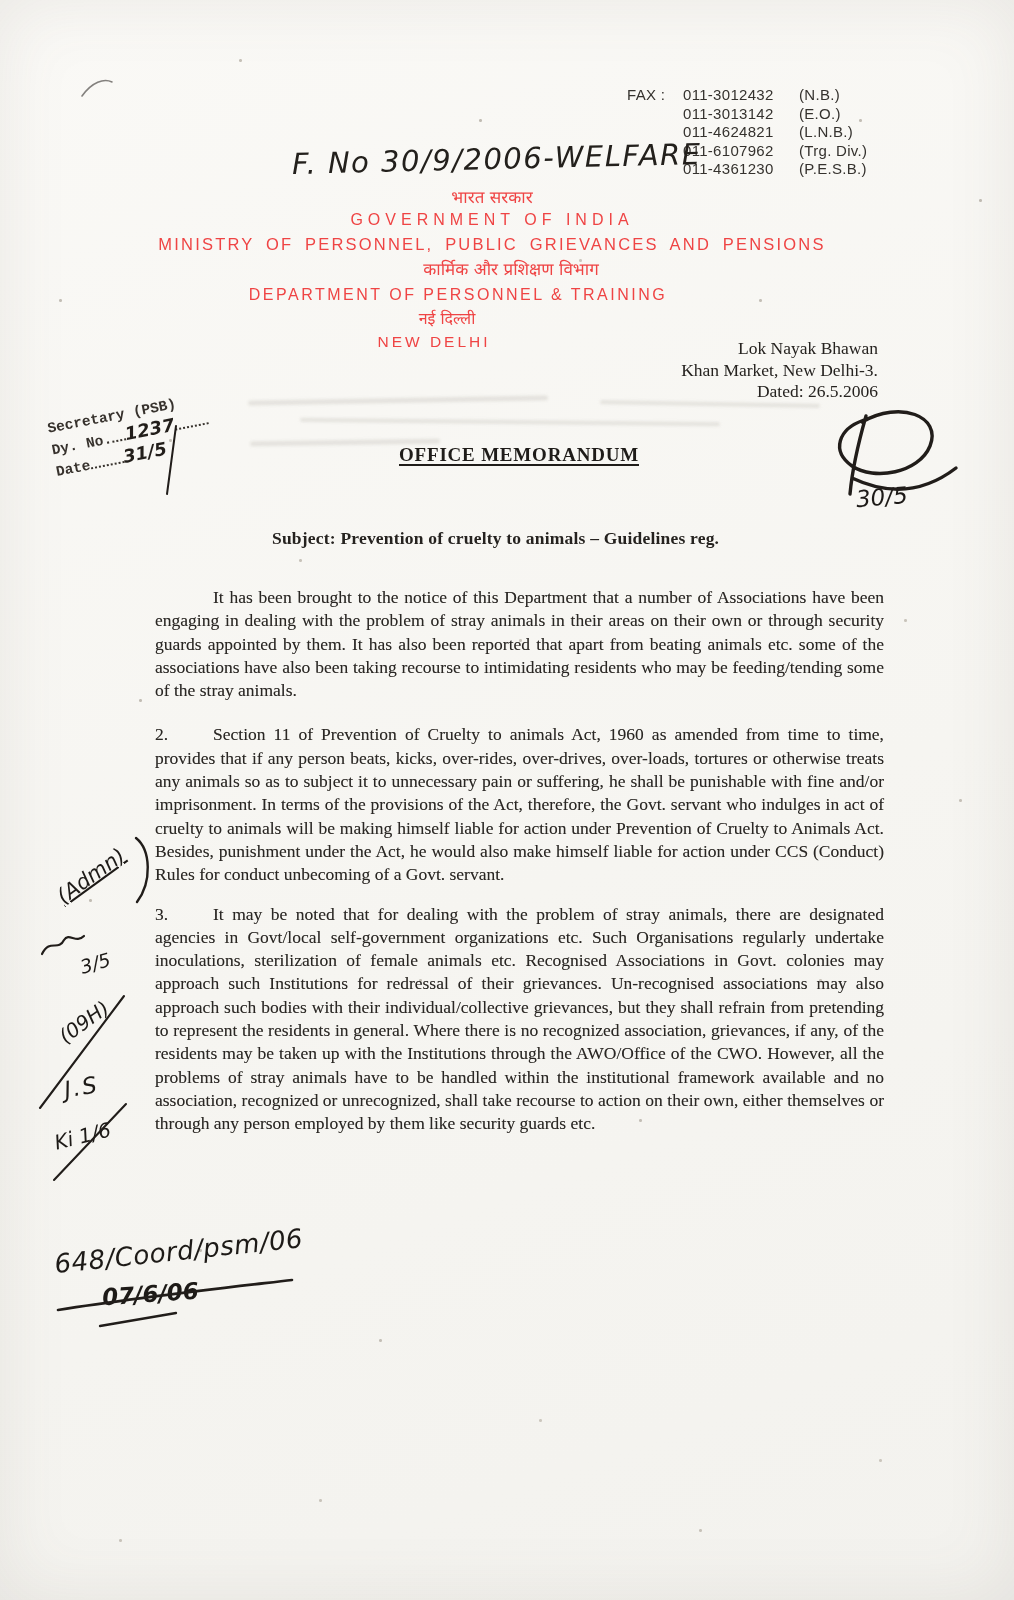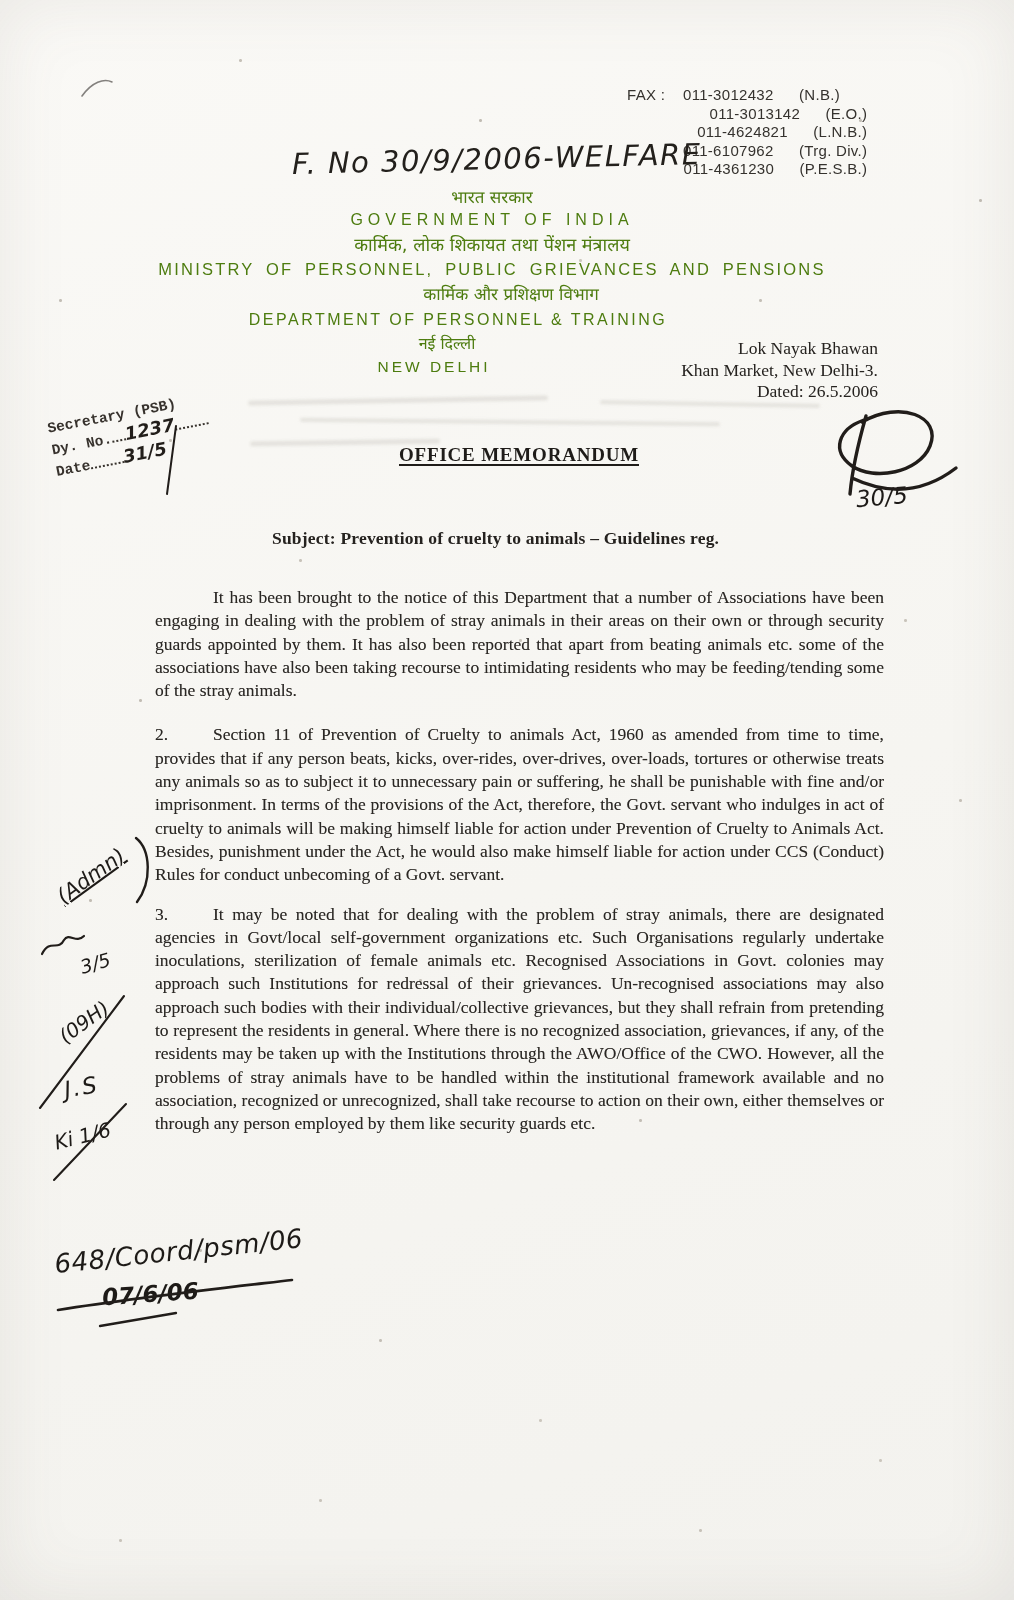--- a/index.html
+++ b/index.html
@@ -22,28 +22,28 @@
   .sm1{left:248px;top:398px;width:300px;height:5px;transform:rotate(-1deg);}
   .sm2{left:300px;top:420px;width:420px;height:4px;transform:rotate(.6deg);}
   .sm3{left:250px;top:440px;width:190px;height:5px;transform:rotate(-.8deg);}
   .sm4{left:600px;top:402px;width:220px;height:4px;transform:rotate(1deg);}
 
   
   .fax{position:absolute;left:627px;top:86px;font:15px/18.5px "Liberation Sans",sans-serif;
        color:#35322e;letter-spacing:.3px;white-space:nowrap;}
   .fax-row{display:flex;}
   .fax-label{width:56px;}
-  .fax-row.indent{padding-left:56px;justify-content:flex-end;}
+  .fax-row.indent{padding-left:56px;}
   .fax-num{display:inline-block;width:116px;}
 
   .hand{font-family:"DejaVu Sans",sans-serif;font-style:italic;color:#1d1a17;white-space:nowrap;}
   .fileno{position:absolute;left:292px;top:142px;font-size:29px;letter-spacing:1.5px;
           transform:rotate(-1.4deg);color:#23201c;}
 
-  .hdr{position:absolute;left:0;top:186px;width:984px;text-align:center;color:#4d7c0f;}
+  .hdr{position:absolute;left:0;top:186px;width:984px;text-align:center;color:#ef4444;}
   .hdr div{white-space:nowrap;}
   .hi{font-family:"DejaVu Sans","Liberation Sans",sans-serif;}
   .h1{font-size:17px;line-height:22px;}
   .h2{font:16px/24px "Liberation Sans",sans-serif;letter-spacing:5px;}
   .h3{font-size:18px;line-height:25px;}
   .h4{font:16.5px/25px "Liberation Sans",sans-serif;letter-spacing:2.2px;word-spacing:5px;}
   .h5{font-size:17px;line-height:25px;margin-left:38px;}
   .h6{font:16px/25px "Liberation Sans",sans-serif;letter-spacing:2.5px;transform:translateX(-34px);}
   .h7{font-size:16px;line-height:24px;transform:translateX(-45px);}
   .h8{font:15.5px/22px "Liberation Sans",sans-serif;letter-spacing:3px;transform:translateX(-58px);}
@@ -120,21 +120,20 @@
       <span class="fax-num">011-4361230</span>
       <span>(P.E.S.B.)</span>
     </div>
   </div>
 
   <div class="hand fileno">F. No 30/9/2006-WELFARE</div>
 
   <div class="hdr">
     <div class="hi h1">भारत सरकार</div>
     <div class="h2">GOVERNMENT OF INDIA</div>
-    <div class="hi h3">कार्मिक, लोक शिकायत तथा पेंशन मंत्रालय</div>
     <div class="h4">MINISTRY OF PERSONNEL, PUBLIC GRIEVANCES AND PENSIONS</div>
     <div class="hi h5">कार्मिक और प्रशिक्षण विभाग</div>
     <div class="h6">DEPARTMENT OF PERSONNEL &amp; TRAINING</div>
     <div class="hi h7">नई दिल्ली</div>
     <div class="h8">NEW DELHI</div>
   </div>
 
   <div class="addr">
     <div>Lok Nayak Bhawan</div>
     <div>Khan Market, New Delhi-3.</div>

